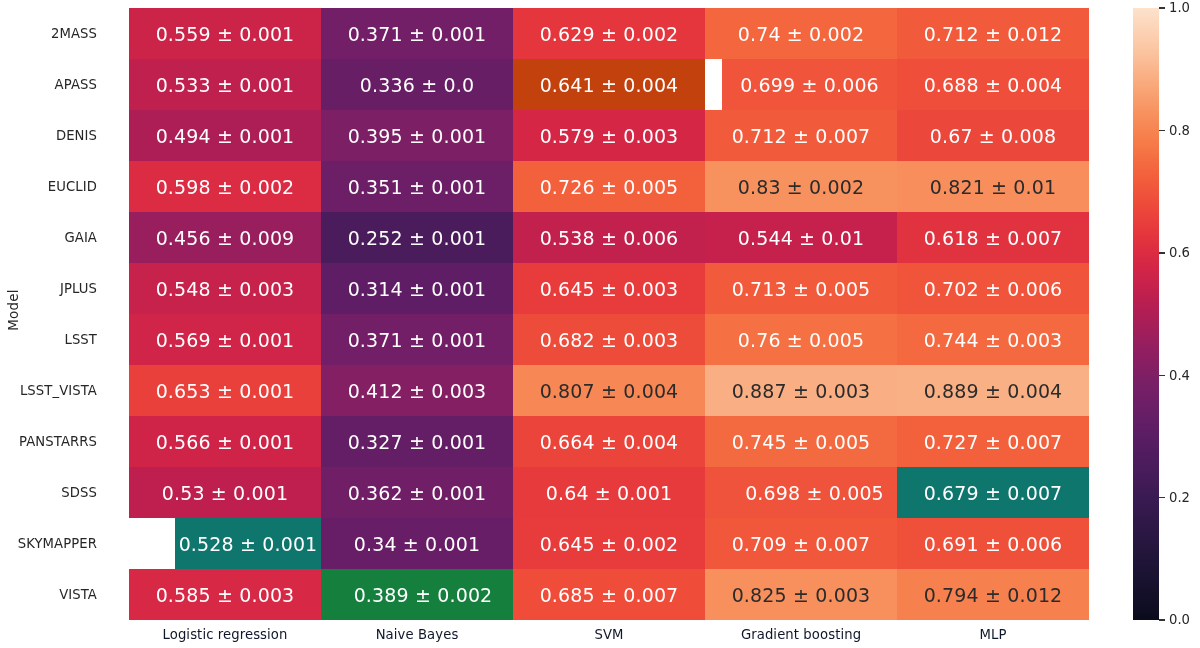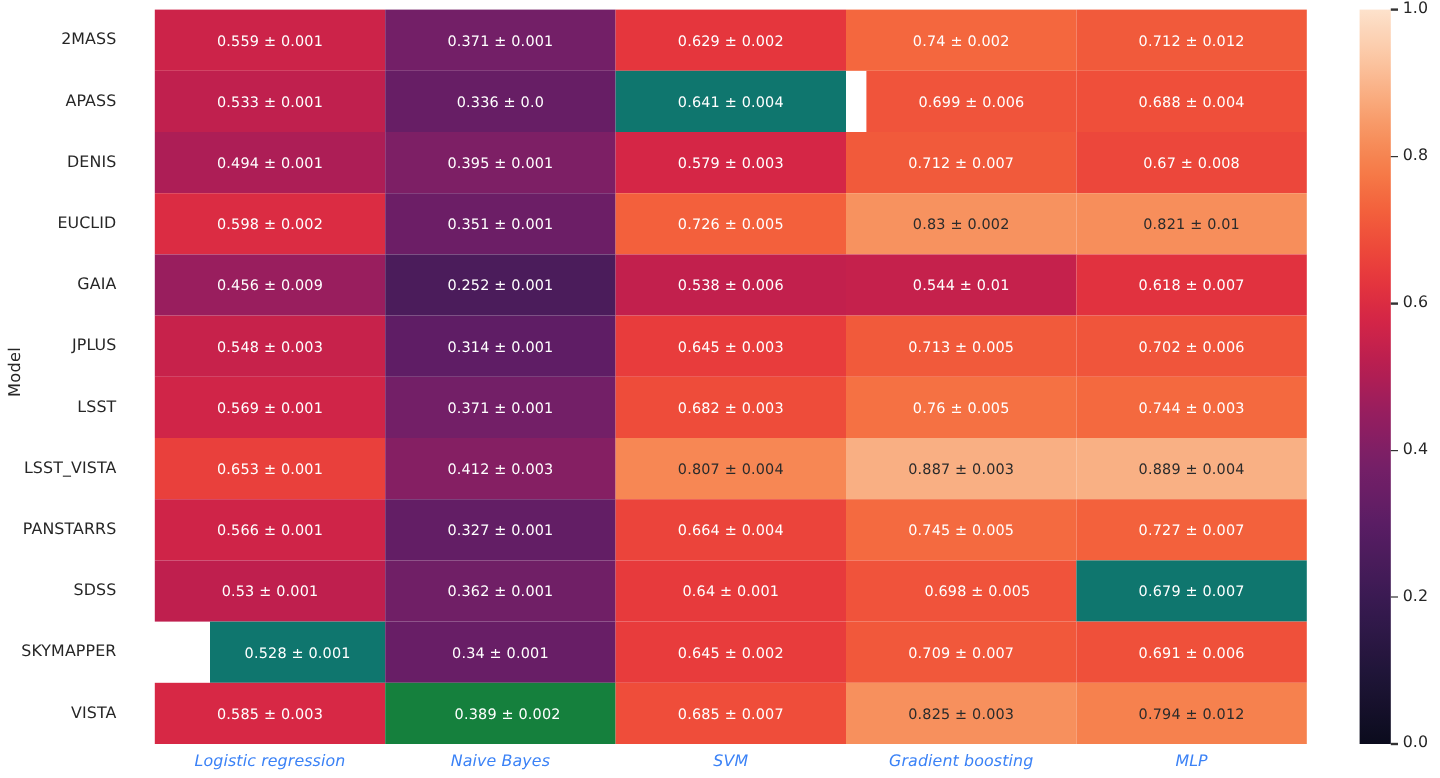--- a/index.html
+++ b/index.html
@@ -74,21 +74,21 @@
     width: 960px;
     height: 612px;
     display: grid;
     grid-template-columns: repeat(5, 1fr);
     grid-template-rows: repeat(12, 1fr);
   }
   .cell {
     display: flex;
     align-items: center;
     justify-content: center;
-    font-size: 12px;
+    font-size: 19px;
     letter-spacing: 0.15px;
     white-space: nowrap;
     user-select: none;
   }
   .cell.light-text { color: #ffffff; }
   .cell.dark-text  { color: #2b2b2b; }
 
   
   #xtick-row {
     position: absolute;
@@ -96,25 +96,24 @@
     top: 620px;
     width: 960px;
     height: 28px;
     display: grid;
     grid-template-columns: repeat(5, 1fr);
   }
   .xtick {
     display: flex;
     align-items: center;
     justify-content: center;
-    color: #3b82f6;
+    color: #0f172a;
     font-size: 13.2px;
     white-space: nowrap;
     letter-spacing: 0.1px;
-    font-style: italic;
   }
 
   
   #colorbar-wrap {
     position: absolute;
     left: 1133px;
     top: 8px;
     width: 67px;
     height: 612px;
   }
@@ -177,21 +176,21 @@
     </div>
 
   <div id="heatmap">
       <div class="cell light-text" style="background: rgb(204, 35, 73);">0.559 ± 0.001</div>
       <div class="cell light-text" style="background: rgb(115, 31, 103);">0.371 ± 0.001</div>
       <div class="cell light-text" style="background: rgb(229, 54, 61);">0.629 ± 0.002</div>
       <div class="cell light-text" style="background: rgb(244, 103, 62);">0.74 ± 0.002</div>
       <div class="cell light-text" style="background: rgb(241, 90, 59);">0.712 ± 0.012</div>
       <div class="cell light-text" style="background: rgb(192, 32, 78);">0.533 ± 0.001</div>
       <div class="cell light-text" style="background: rgb(103, 30, 101);">0.336 ± 0.0</div>
-      <div class="cell light-text" style="background: #0f766e;">0.641 ± 0.004</div>
+      <div class="cell light-text" style="background: #c2410c;">0.641 ± 0.004</div>
       <div class="cell light-text" style="background: rgb(240, 84, 59); margin-left: 17px;">0.699 ± 0.006</div>
       <div class="cell light-text" style="background: rgb(239, 79, 58);">0.688 ± 0.004</div>
       <div class="cell light-text" style="background: rgb(173, 30, 86);">0.494 ± 0.001</div>
       <div class="cell light-text" style="background: rgb(125, 31, 101);">0.395 ± 0.001</div>
       <div class="cell light-text" style="background: rgb(213, 38, 70);">0.579 ± 0.003</div>
       <div class="cell light-text" style="background: rgb(241, 90, 59);">0.712 ± 0.007</div>
       <div class="cell light-text" style="background: rgb(236, 71, 59);">0.67 ± 0.008</div>
       <div class="cell light-text" style="background: rgb(219, 44, 67);">0.598 ± 0.002</div>
       <div class="cell light-text" style="background: rgb(108, 30, 102);">0.351 ± 0.001</div>
       <div class="cell light-text" style="background: rgb(243, 96, 60);">0.726 ± 0.005</div>

